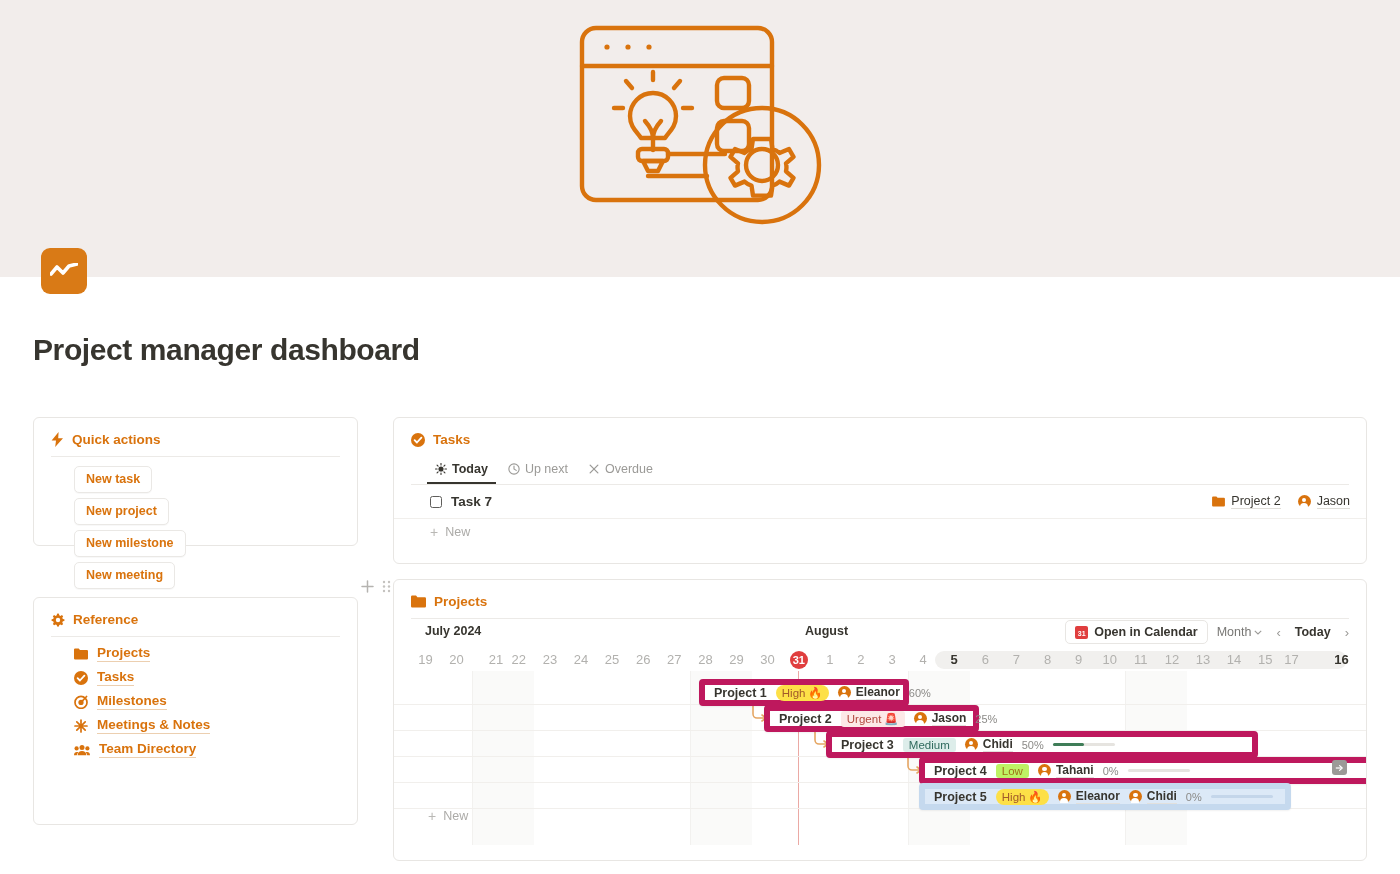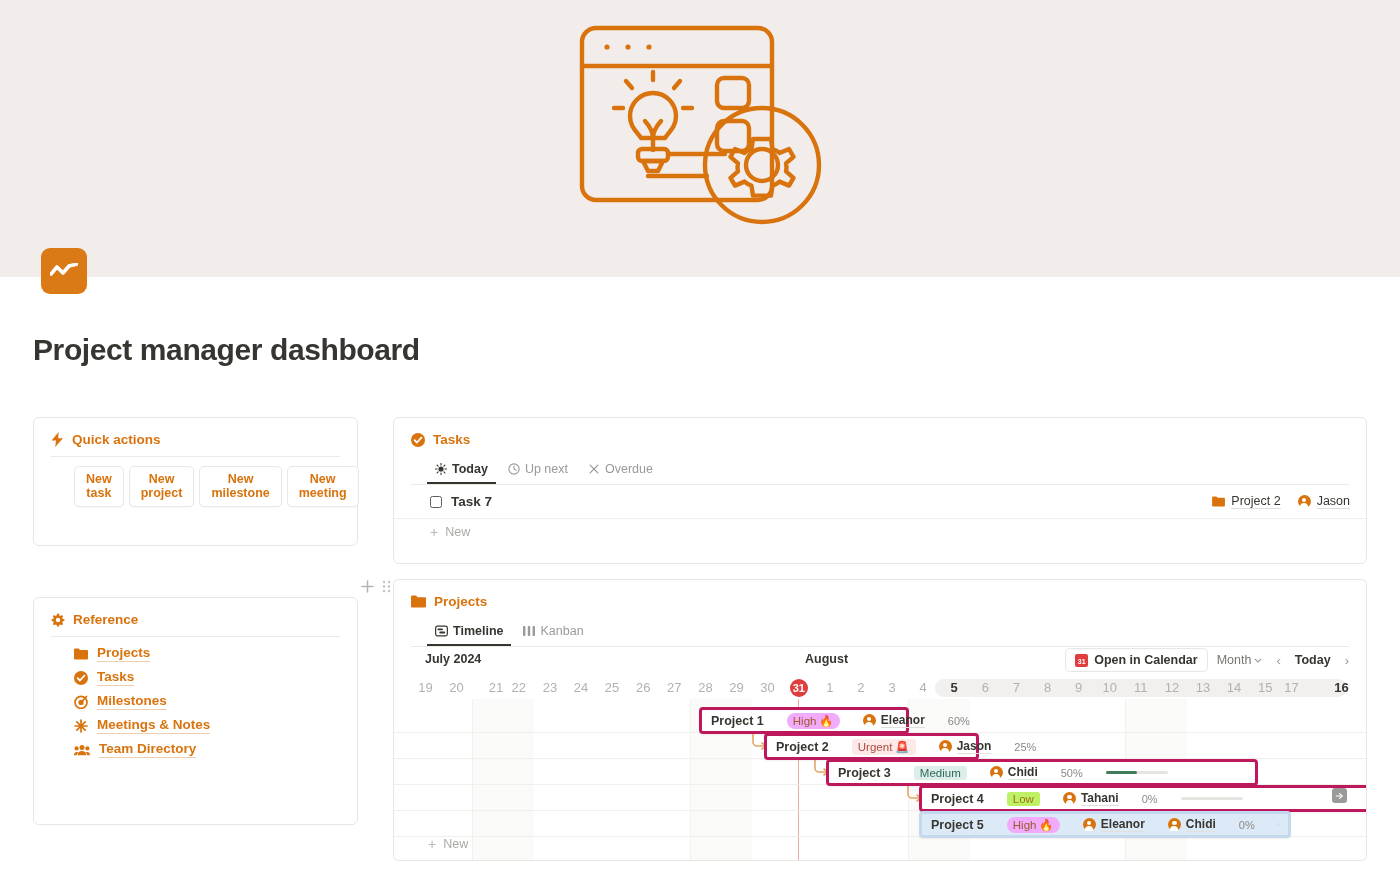--- a/index.html
+++ b/index.html
@@ -50,21 +50,21 @@
   }
   .card-head .ttl {
     color: #d9730d; font-size: 13.5px; font-weight: bold;
   }
   .head-rule {
     height: 1px; background: #eceae7; margin: 0 17px;
   }
 
   
   #quick-actions { left: 33px; top: 417px; width: 325px; height: 129px; }
-  #qa-list { padding: 9px 0 0 40px; display: flex; flex-direction: row; gap: 5px; align-items: flex-start; }
+  #qa-list { padding: 9px 0 0 40px; display: flex; flex-direction: column; gap: 5px; align-items: flex-start; }
   .qa-btn {
     border: 1px solid #eae8e5; border-radius: 5px;
     background: #fff; color: #d9730d;
     font-family: "Liberation Sans", sans-serif;
     font-size: 12.5px; font-weight: bold;
     padding: 5px 11px 6px 11px; cursor: pointer;
     box-shadow: 0 1px 1px rgba(15,15,15,.03);
   }
 
   
@@ -156,28 +156,28 @@
   }
 
   
   #tl-grid { position: relative; height: 174px; margin-top: 1px; overflow: hidden; }
   .col-shade { position: absolute; top: 0; bottom: 0; width: 31px; background: #fafaf9; }
   .col-line  { position: absolute; top: 0; bottom: 0; width: 1px; background: #f2f1ef; }
   #today-line { position: absolute; top: 0; bottom: 0; width: 1.5px; background: #eba9a4; }
 
   .bar {
     position: absolute; height: 27px; border-radius: 4px;
-    background: #fff; border: 3px solid #be185d;
+    background: #fff; border: 6px solid #be185d;
     box-shadow: 0 1px 2px rgba(15,15,15,.06);
-    display: flex; align-items: center; gap: 23px;
+    display: flex; align-items: center; gap: 9px;
     padding: 0 9px; white-space: nowrap; cursor: pointer;
   }
   .bar .pname { font-size: 12.5px; font-weight: bold; color: #37352f; }
   .pill { font-size: 11.5px; border-radius: 3px; padding: 1px 6px; display: flex; align-items: center; gap: 3px; }
-  .pill.high   { background: #f0abfc; color: #a1582a; border-radius: 8px; }
+  .pill.high   { background: #fde047; color: #a1582a; border-radius: 8px; }
   .pill.urgent { background: #fde9e7; color: #b3493f; }
   .pill.medium { background: #ddedea; color: #2f6a5d; }
   .pill.low    { background: #bef264; color: #9c7318; }
   .person { display: flex; align-items: center; gap: 5px; font-size: 12px; color: #37352f; font-weight: bold; }
   .person .nm { border-bottom: 1px solid #e2e0dc; }
   .avatar {
     width: 13px; height: 13px; border-radius: 50%;
     background: #d9730d; color: #fff; position: relative; flex: none;
   }
   .avatar::before {
@@ -417,40 +417,20 @@
 </section>
 
 <section class="card" id="projects-card">
   <div class="card-head">
     <svg width="15" height="13" viewBox="0 0 14 12">
       <path d="M0 1.6A1.1 1.1 0 011.1.5h3.6l1.3 1.5h6.9A1.1 1.1 0 0114 3.1v7.3a1.1 1.1 0 01-1.1 1.1H1.1A1.1 1.1 0 010 10.4z" fill="#d9730d"></path>
     </svg>
     <span class="ttl">Projects</span>
   </div>
 
-  <div class="tabs">
-    <div class="tab active">
-      <svg width="13" height="12" viewBox="0 0 14 12">
-        <rect x="0.7" y="0.7" width="12.6" height="10.6" rx="2" fill="none" stroke="#37352f" stroke-width="1.3"></rect>
-        <rect x="2.6" y="3.2" width="6" height="2" rx="1" fill="#37352f"></rect>
-        <rect x="4.6" y="6.6" width="6.4" height="2" rx="1" fill="#37352f"></rect>
-      </svg>
-      <span>Timeline</span>
-    </div>
-    <div class="tab">
-      <svg width="12" height="12" viewBox="0 0 12 12">
-        <g fill="#9b9a97">
-            <rect x="0" y="1" width="2.4" height="10" rx="0.8"></rect>
-            <rect x="4.8" y="1" width="2.4" height="10" rx="0.8"></rect>
-            <rect x="9.6" y="1" width="2.4" height="10" rx="0.8"></rect>
-          </g>
-      </svg>
-      <span>Kanban</span>
-    </div>
-  </div>
   <div class="tabs-rule"></div>
 
   <div id="tl-head">
     <span id="tl-month-july">July 2024</span>
     <span id="tl-month-august">August</span>
 
     <div id="tl-controls">
       <button id="open-cal">
         <span id="cal-glyph">31</span>
         <span>Open in Calendar</span>

